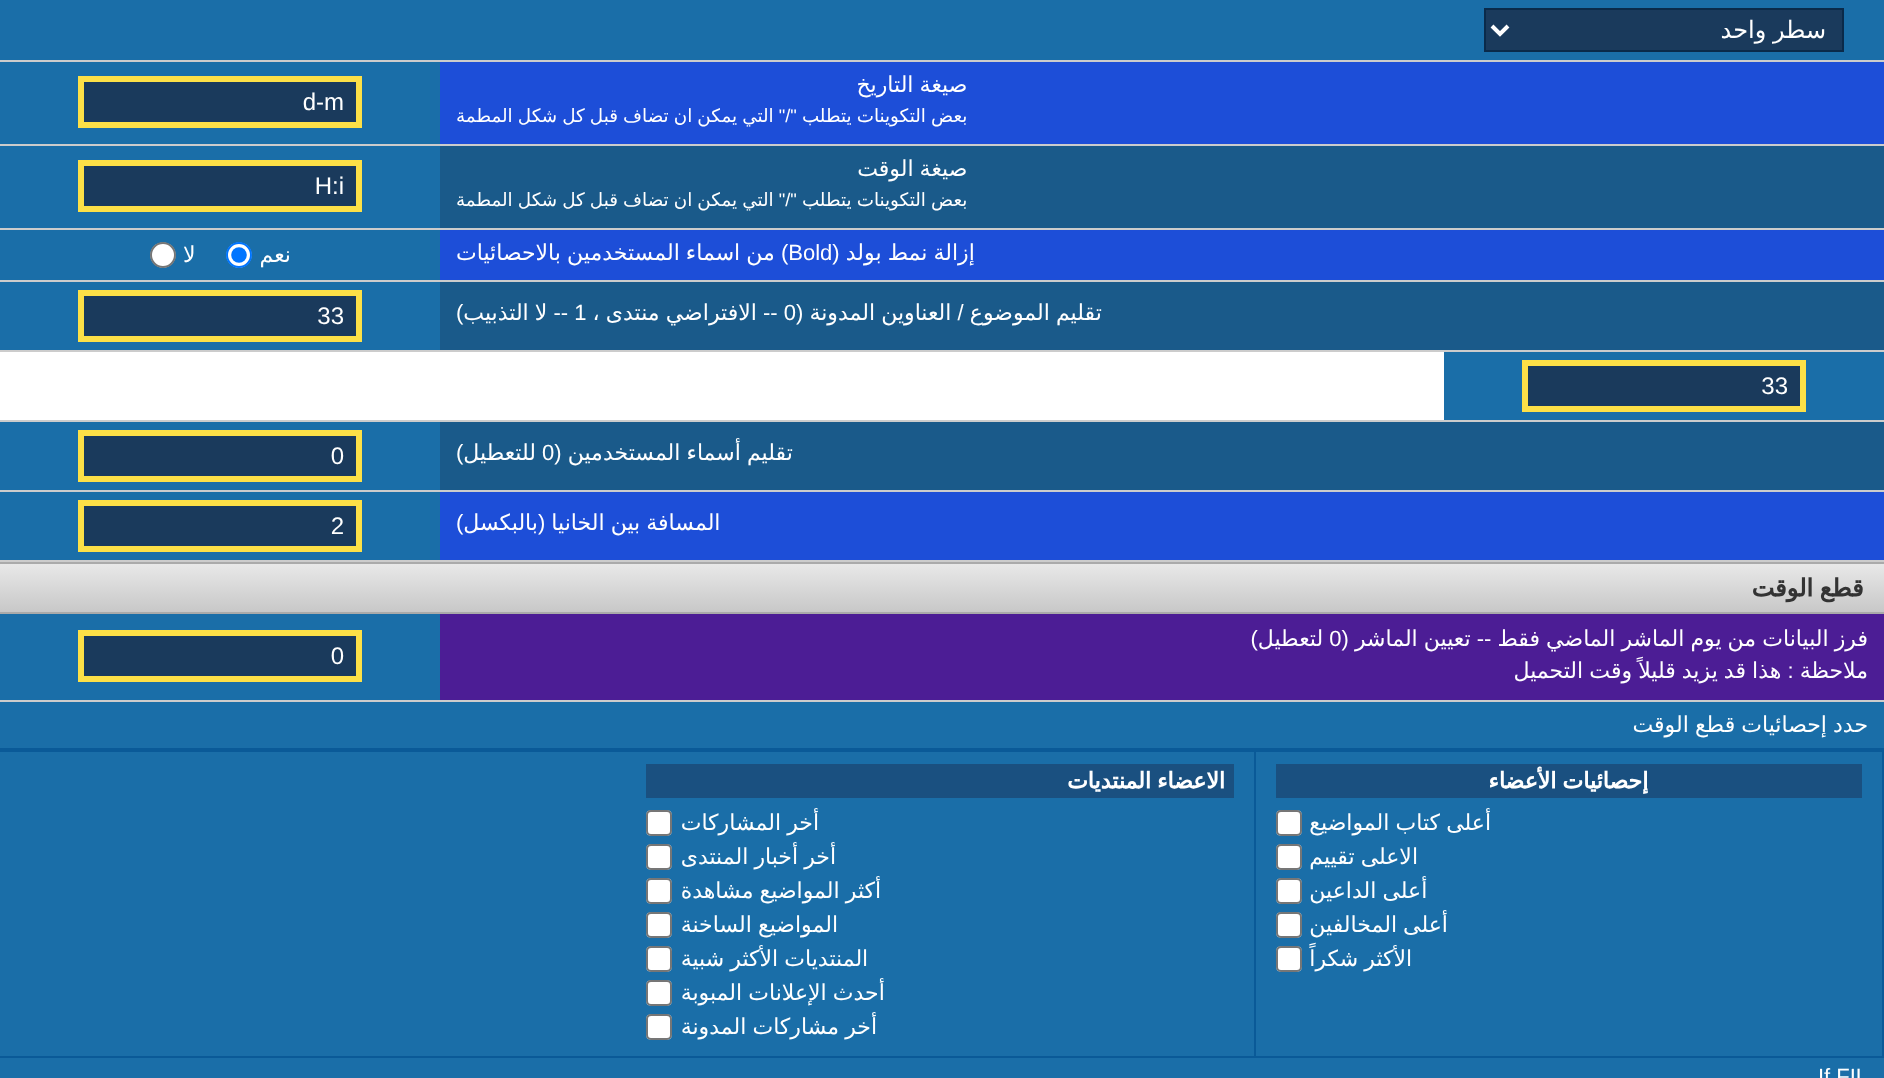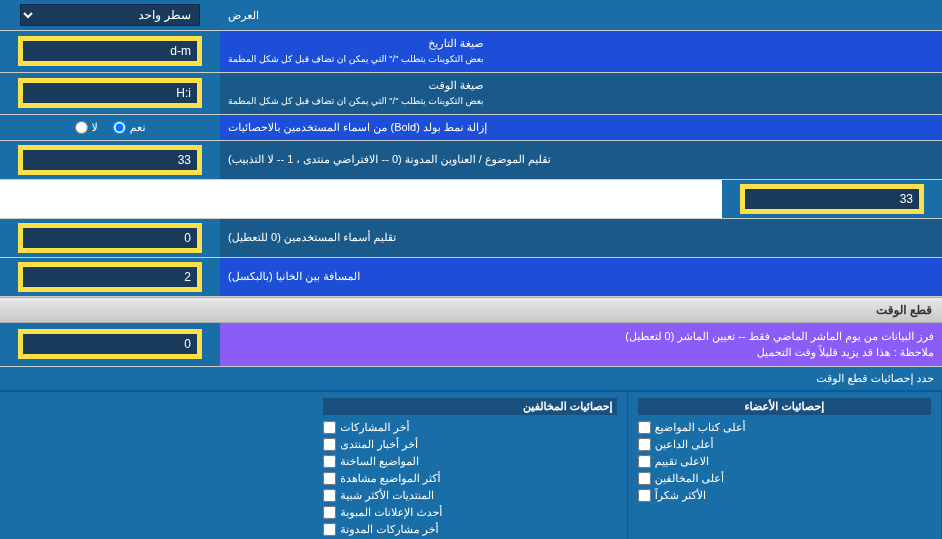--- a/index.html
+++ b/index.html
@@ -39,23 +39,23 @@
       display: flex;
       align-items: center;
       justify-content: center;
       width: 220px;
       flex-shrink: 0;
     }
 
     .input-cell input[type="text"] {
       background: #1a3a5c;
       color: #fff;
-      border: 5px solid #fde047;
+      border: 3px solid #fde047;
       padding: 3px 6px;
-      width: 184px;
+      width: 142px;
       font-size: 12px;
       text-align: right;
       direction: ltr;
     }
 
     .section-header {
       background: linear-gradient(to bottom, #e8e8e8, #c8c8c8);
       color: #333;
       padding: 5px 10px;
       font-weight: bold;
@@ -145,21 +145,21 @@
       background: #1a6ea8;
       padding: 5px 8px;
       color: #fff;
       font-size: 11px;
       text-align: right;
       border-bottom: 1px solid #0a5a98;
     }
 
     .notes-cell {
       flex: 1;
-      background: #8b5cf6;
+      background: #4c1d95;
       color: #fff;
       padding: 5px 8px;
       font-size: 11px;
       text-align: right;
       line-height: 1.5;
     }
 
     .num-input {
       background: #1a3a5c;
       color: #fff;
@@ -167,21 +167,20 @@
       padding: 3px 6px;
       width: 180px;
       font-size: 12px;
       text-align: center;
     }
   </style>
 </head>
 <body>
 
 <div class="top-row">
-  <div class="top-label">العرض</div>
   <div class="top-select-cell">
     <select>
       <option>سطر واحد</option>
       <option>سطرين</option>
       <option>ثلاثة أسطر</option>
     </select>
   </div>
 </div>
 
 <div class="row">
@@ -270,55 +269,55 @@
 
   <div style="flex:1; padding:6px 10px; background:#1a6ea8; border-right: 1px solid #0a5a98;">
     <div style="color:#fff; font-weight:bold; font-size:11px; text-align:center; margin-bottom:4px; padding: 2px 4px; background:#1a5080;">
       <span>إحصائيات الأعضاء</span>
     </div>
     <div class="checkbox-item">
       <span>أعلى كتاب المواضيع</span>
       <input type="checkbox" style="">
     </div>
     <div class="checkbox-item">
+      <span>الاعلى تقييم</span>
+      <input type="checkbox" style="">
+    </div>
+    <div class="checkbox-item">
       <span>أعلى الداعين</span>
-      <input type="checkbox" style="">
-    </div>
-    <div class="checkbox-item">
-      <span>الاعلى تقييم</span>
       <input type="checkbox" style="">
     </div>
     <div class="checkbox-item">
       <span>أعلى المخالفين</span>
       <input type="checkbox" style="">
     </div>
     <div class="checkbox-item">
       <span>الأكثر شكراً</span>
       <input type="checkbox" style="">
     </div>
   </div>
 
   <div style="flex:1; padding:6px 10px; background:#1a6ea8; border-right: 1px solid #0a5a98;">
     <div style="color:#fff; font-weight:bold; font-size:11px; text-align:right; margin-bottom:4px; padding: 2px 4px; background:#1a5080;">
-      <span>إحصائيات المخالفين</span>
+      <span>الاعضاء المنتديات</span>
     </div>
     <div class="checkbox-item">
       <span>أخر المشاركات</span>
       <input type="checkbox" style="">
     </div>
     <div class="checkbox-item">
       <span>أخر أخبار المنتدى</span>
       <input type="checkbox" style="">
     </div>
     <div class="checkbox-item">
+      <span>أكثر المواضيع مشاهدة</span>
+      <input type="checkbox" style="">
+    </div>
+    <div class="checkbox-item">
       <span>المواضيع الساخنة</span>
-      <input type="checkbox" style="">
-    </div>
-    <div class="checkbox-item">
-      <span>أكثر المواضيع مشاهدة</span>
       <input type="checkbox" style="">
     </div>
     <div class="checkbox-item">
       <span>المنتديات الأكثر شبية</span>
       <input type="checkbox" style="">
     </div>
     <div class="checkbox-item">
       <span>أحدث الإعلانات المبوبة</span>
       <input type="checkbox" style="">
     </div>

